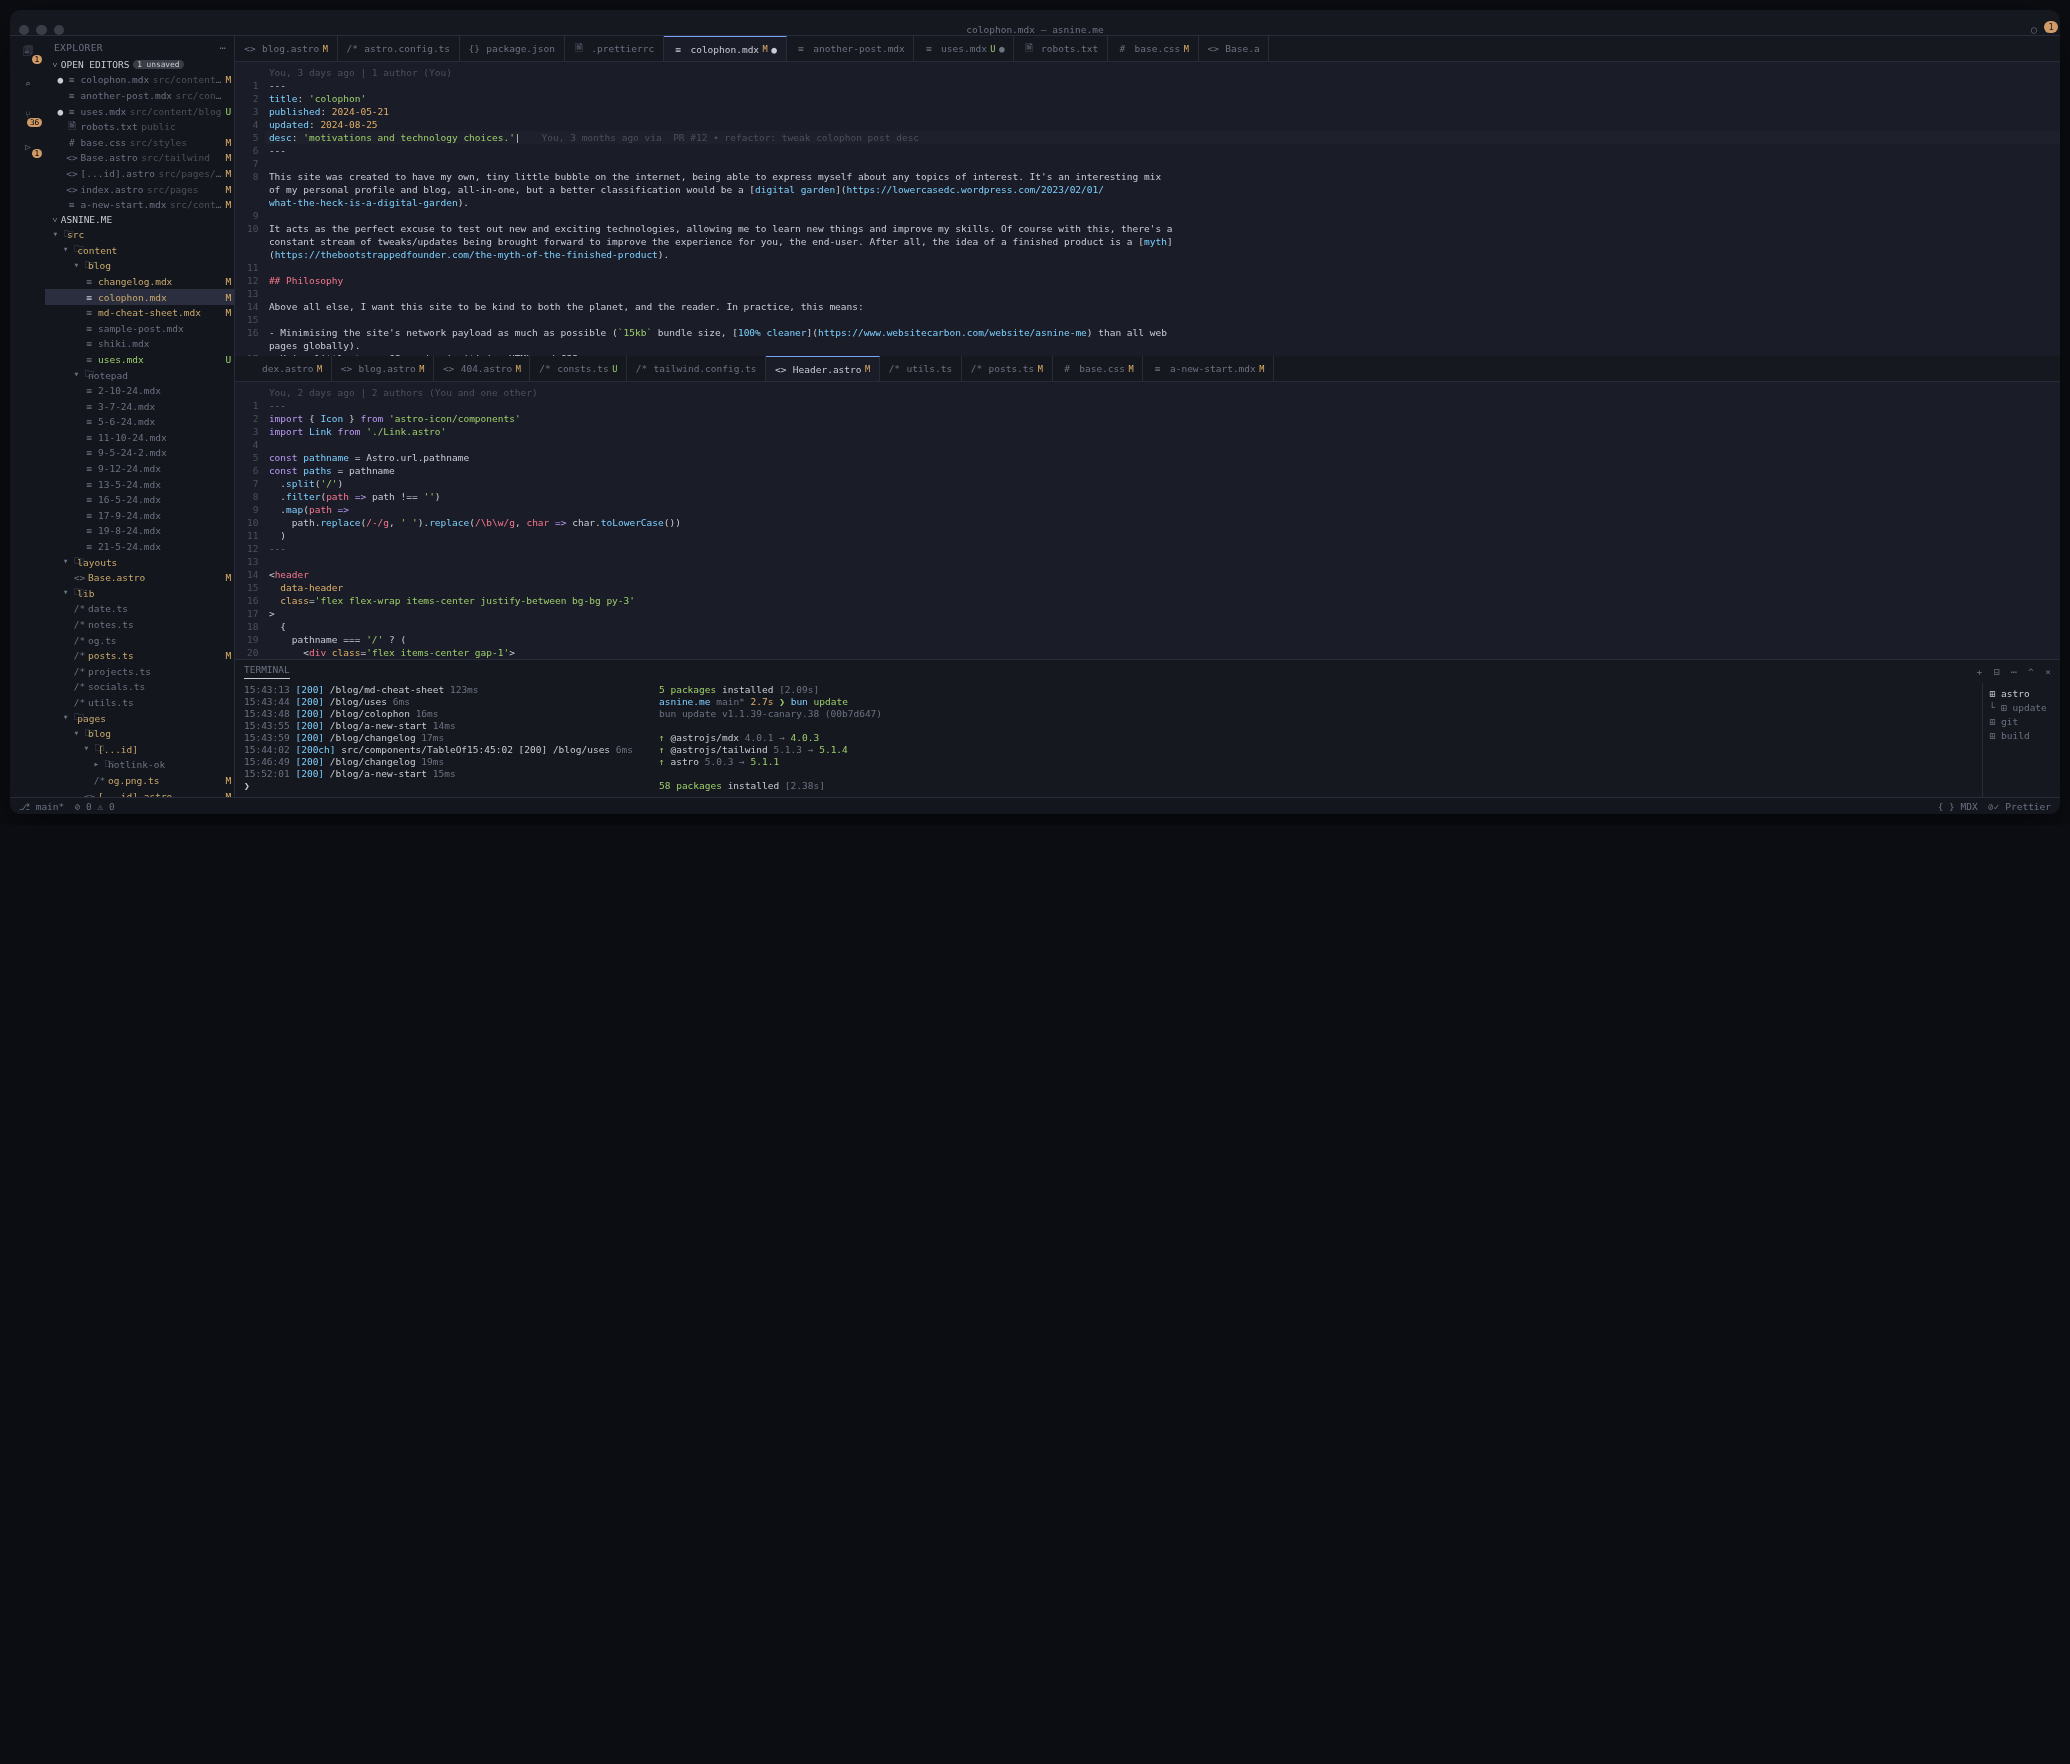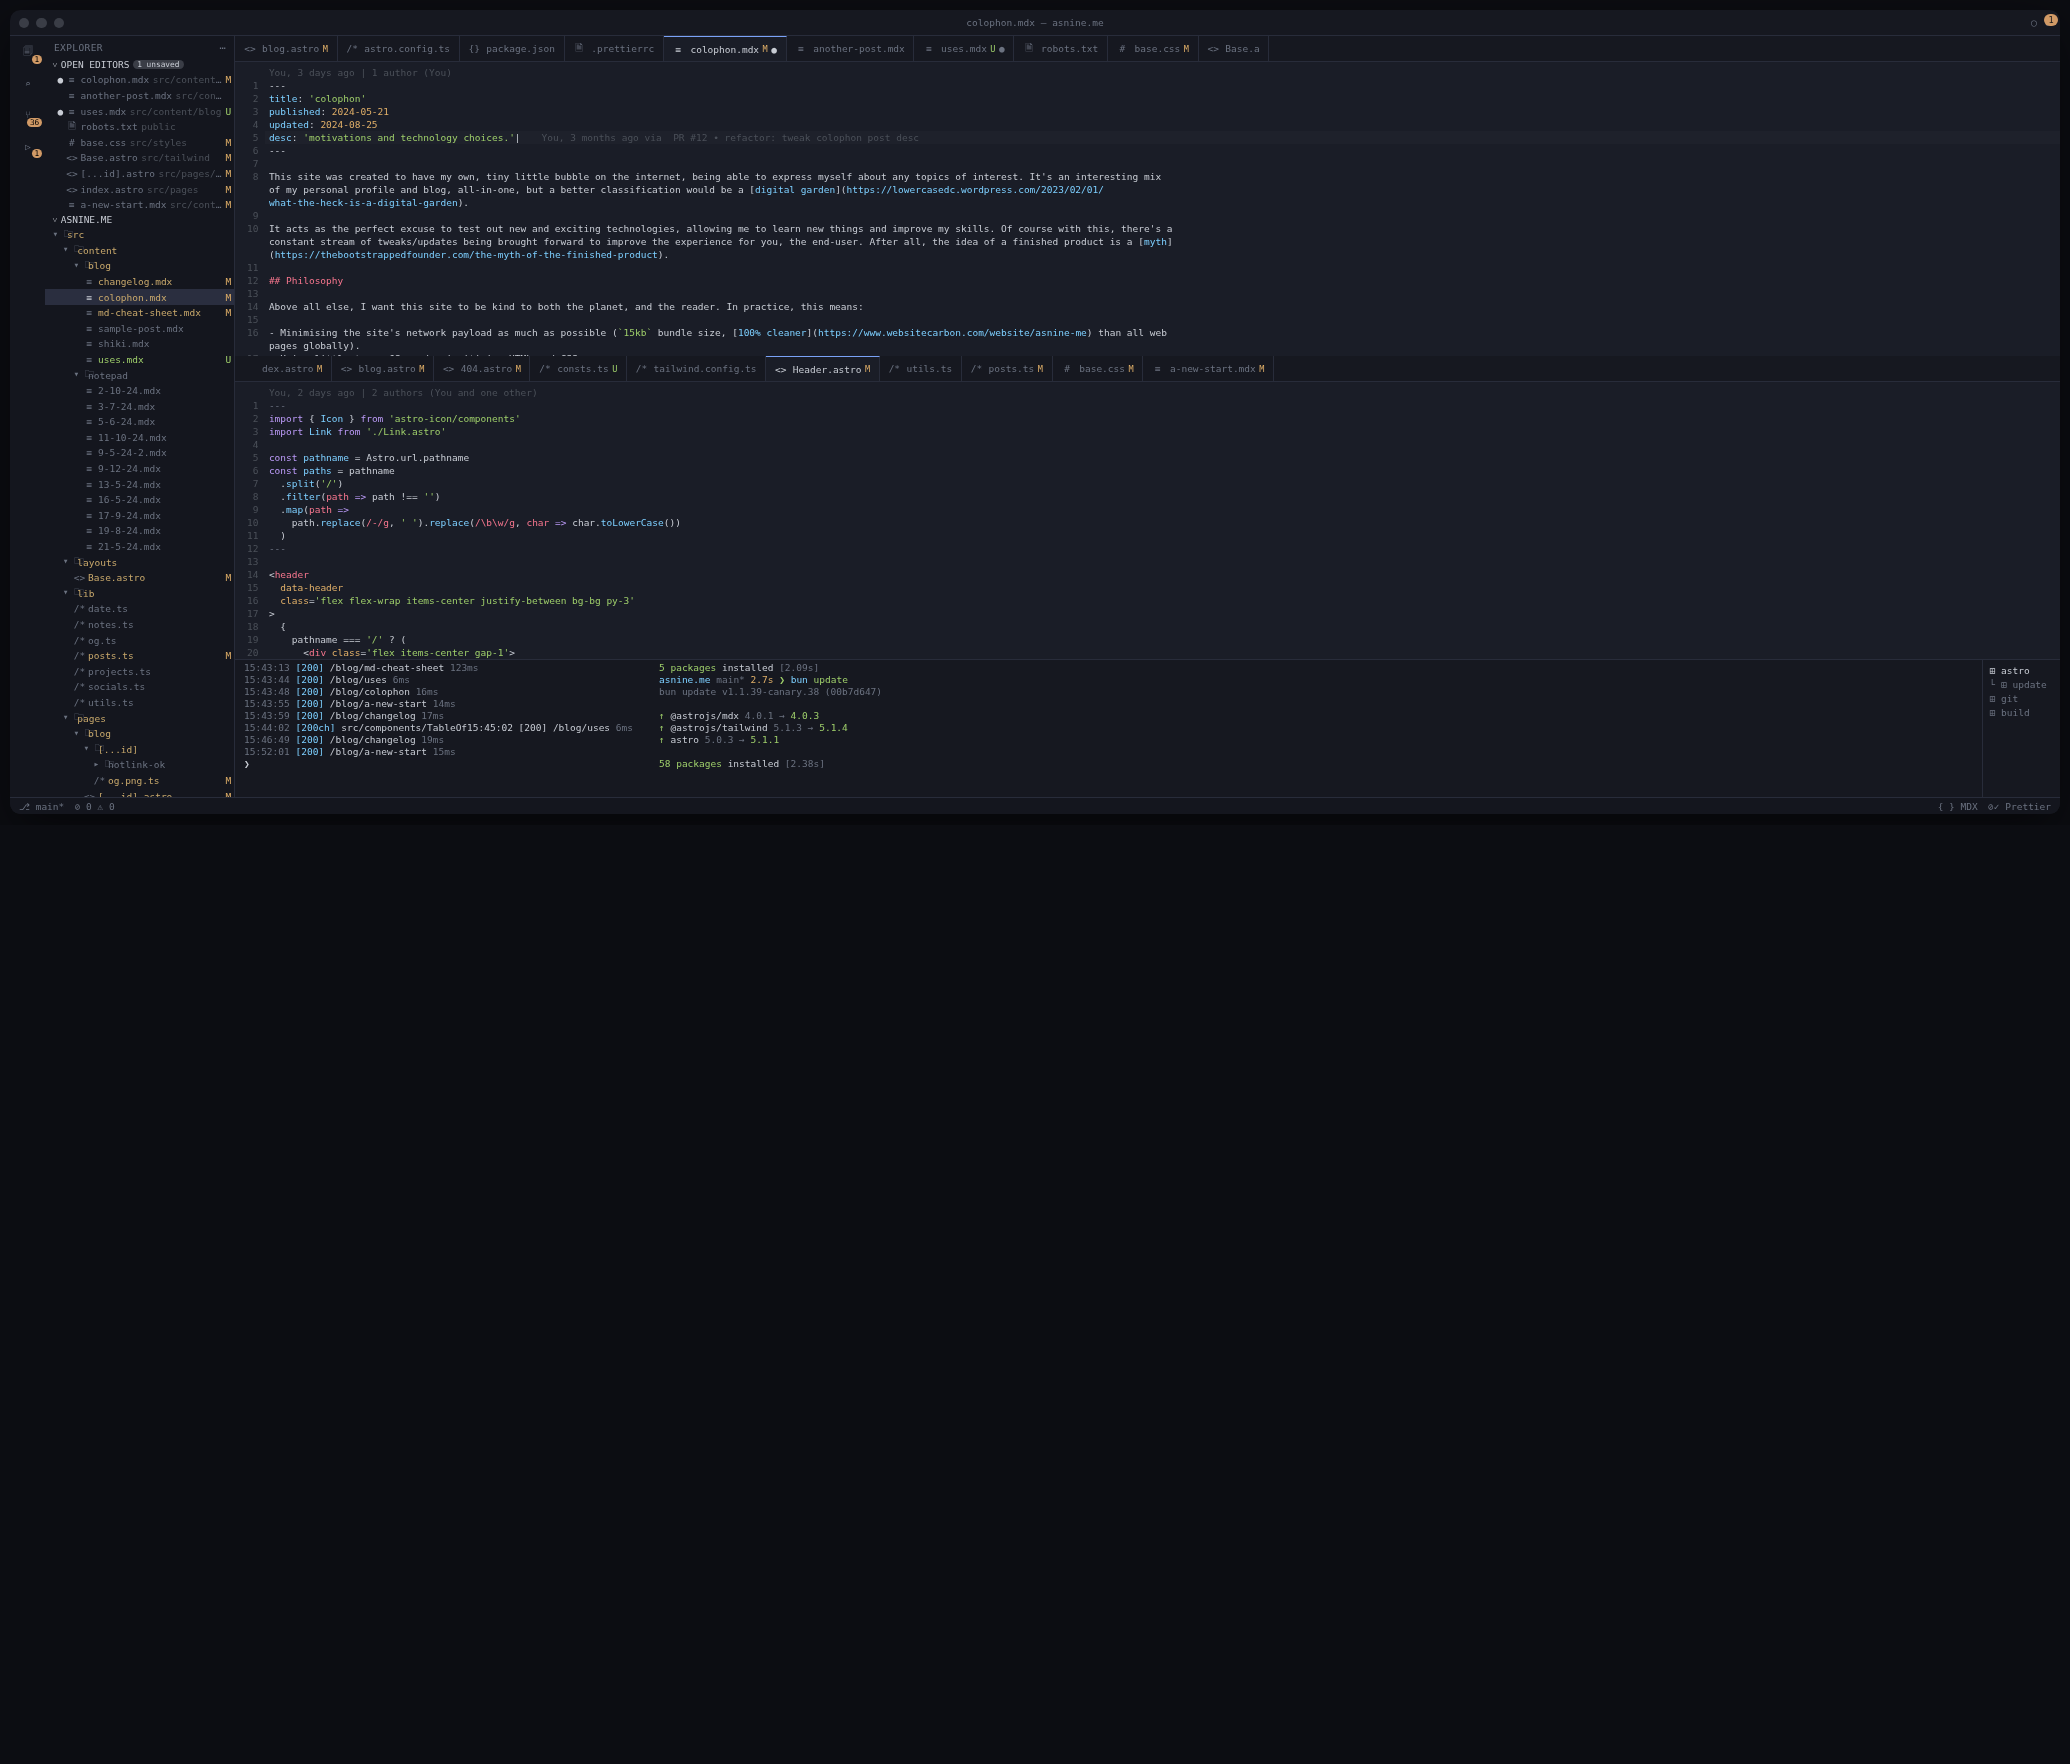--- a/index.html
+++ b/index.html
@@ -4,21 +4,21 @@
 <style>
 :root{
   --bg:#161820; --bg2:#1a1d27; --bg3:#1f2230; --panel:#14161e;
   --fg:#c8ccd4; --dim:#6b7280; --dimmer:#4b5059; --accent:#7aa2f7;
   --green:#9ece6a; --red:#f7768e; --cyan:#7dcfff; --orange:#ff9e64;
   --yellow:#e0af68; --purple:#bb9af7; --line:#282c3a; --sel:#2a2e3f;
 }
 *{box-sizing:border-box;margin:0;padding:0;font-family:ui-monospace,SFMono-Regular,Menlo,monospace;font-size:9.5px}
 body{background:#0c0d12;color:var(--fg);padding:10.4px}
 .window{background:var(--bg);border-radius:10.4px;overflow:hidden;width:100%;height:804px;display:flex;flex-direction:column;box-shadow:0 17.3px 52px rgba(0,0,0,.5)}
-.titlebar{display:flex;align-items:center;height:26px;padding:0 8.6px;position:relative;border-bottom:0.9px solid var(--line)}
+.titlebar{display:flex;align-items:flex-end;height:26px;padding:0 8.6px;position:relative;border-bottom:0.9px solid var(--line)}
 .dots{display:flex;gap:7px}
 .dot{width:10.4px;height:10.4px;border-radius:50%;background:#3a3d46}
 .wtitle{position:absolute;left:50%;transform:translateX(-50%);color:var(--dim)}
 .titlebar .right{margin-left:auto;display:flex;gap:8.6px;align-items:center;color:var(--dim)}
 .badge{background:#d19a66;color:#1a1a1a;border-radius:7px;padding:0 4.3px;font-size:8.6px;line-height:12px}
 .body{display:flex;flex:1;min-height:0}
 .activity{width:35px;background:var(--panel);display:flex;flex-direction:column;align-items:center;padding-top:5.2px;gap:10.4px;color:var(--dim)}
 .activity .ic{width:21px;height:21px;display:flex;align-items:center;justify-content:center;position:relative;cursor:pointer}
 .activity .ic .cnt{position:absolute;bottom:-1.7px;right:-3.5px;background:#d19a66;color:#000;border-radius:6px;font-size:7.8px;padding:0 2.6px;line-height:9.5px}
 .sidebar{width:190px;background:var(--panel);border-right:0.9px solid var(--line);display:flex;flex-direction:column;overflow:hidden}
@@ -457,20 +457,24 @@
             <div class="gl">16</div>
             <div class="gl">17</div>
             <div class="gl">18</div>
             <div class="gl">19</div>
             <div class="gl">20</div>
             <div class="gl">21</div>
           </div>
         <div class="code" id="code2"><div class="annot">You, 2 days ago | 2 authors (You and one other)</div><div class="cl"><span class="c-dim">---</span></div><div class="cl"><span class="c-key">import</span> { <span class="c-fn">Icon</span> } <span class="c-key">from</span> <span class="c-str">'astro-icon/components'</span></div><div class="cl"><span class="c-key">import</span> <span class="c-fn">Link</span> <span class="c-key">from</span> <span class="c-str">'./Link.astro'</span></div><div class="cl"></div><div class="cl"><span class="c-key">const</span> <span class="c-fn">pathname</span> = Astro.url.pathname</div><div class="cl"><span class="c-key">const</span> <span class="c-fn">paths</span> = pathname</div><div class="cl">  .<span class="c-fn">split</span>(<span class="c-str">'/'</span>)</div><div class="cl">  .<span class="c-fn">filter</span>(<span class="c-re">path</span> <span class="c-key">=&gt;</span> path !== <span class="c-str">''</span>)</div><div class="cl">  .<span class="c-fn">map</span>(<span class="c-re">path</span> <span class="c-key">=&gt;</span></div><div class="cl">    path.<span class="c-fn">replace</span>(<span class="c-re">/-/g</span>, <span class="c-str">' '</span>).<span class="c-fn">replace</span>(<span class="c-re">/\b\w/g</span>, <span class="c-re">char</span> <span class="c-key">=&gt;</span> char.<span class="c-fn">toLowerCase</span>())</div><div class="cl">  )</div><div class="cl"><span class="c-dim">---</span></div><div class="cl"></div><div class="cl">&lt;<span class="c-re">header</span></div><div class="cl">  <span class="c-yel">data-header</span></div><div class="cl">  <span class="c-yel">class</span>=<span class="c-str">'flex flex-wrap items-center justify-between bg-bg py-3'</span></div><div class="cl">&gt;</div><div class="cl">  {</div><div class="cl">    pathname === <span class="c-str">'/'</span> ? (</div><div class="cl">      &lt;<span class="c-re">div</span> <span class="c-yel">class</span>=<span class="c-str">'flex items-center gap-1'</span>&gt;</div><div class="cl">        &lt;&gt;asnine&lt;/&gt;</div></div>
       </div>
       <div class="term-wrap">
+        <div class="term-h">
+          <span style="border-bottom:0.9px solid var(--fg);padding-bottom:3.5px">TERMINAL</span>
+          <span><span>+</span>&nbsp;&nbsp;<span>⊟</span>&nbsp;&nbsp;<span>⋯</span>&nbsp;&nbsp;<span>^</span>&nbsp;&nbsp;<span>×</span></span>
+        </div>
         <div class="term-body">
           <div class="term-out">
             <div class="term-col" id="term-l"><span class="c-dim">15:43:13</span> <span class="c-fn">[200]</span> <span class="c-green">/blog/md-cheat-sheet</span> <span class="c-dim">123ms</span>
 <span class="c-dim">15:43:44</span> <span class="c-fn">[200]</span> <span class="c-green">/blog/uses</span> <span class="c-dim">6ms</span>
 <span class="c-dim">15:43:48</span> <span class="c-fn">[200]</span> <span class="c-green">/blog/colophon</span> <span class="c-dim">16ms</span>
 <span class="c-dim">15:43:55</span> <span class="c-fn">[200]</span> <span class="c-green">/blog/a-new-start</span> <span class="c-dim">14ms</span>
 <span class="c-dim">15:43:59</span> <span class="c-fn">[200]</span> <span class="c-green">/blog/changelog</span> <span class="c-dim">17ms</span>
 <span class="c-dim">15:44:02</span> <span class="c-fn">[200ch]</span> <span class="c-green">src/components/TableOf15:45:02 [200] /blog/uses</span> <span class="c-dim">6ms</span>
 <span class="c-dim">15:46:49</span> <span class="c-fn">[200]</span> <span class="c-green">/blog/changelog</span> <span class="c-dim">19ms</span>
 <span class="c-dim">15:52:01</span> <span class="c-fn">[200]</span> <span class="c-green">/blog/a-new-start</span> <span class="c-dim">15ms</span>

